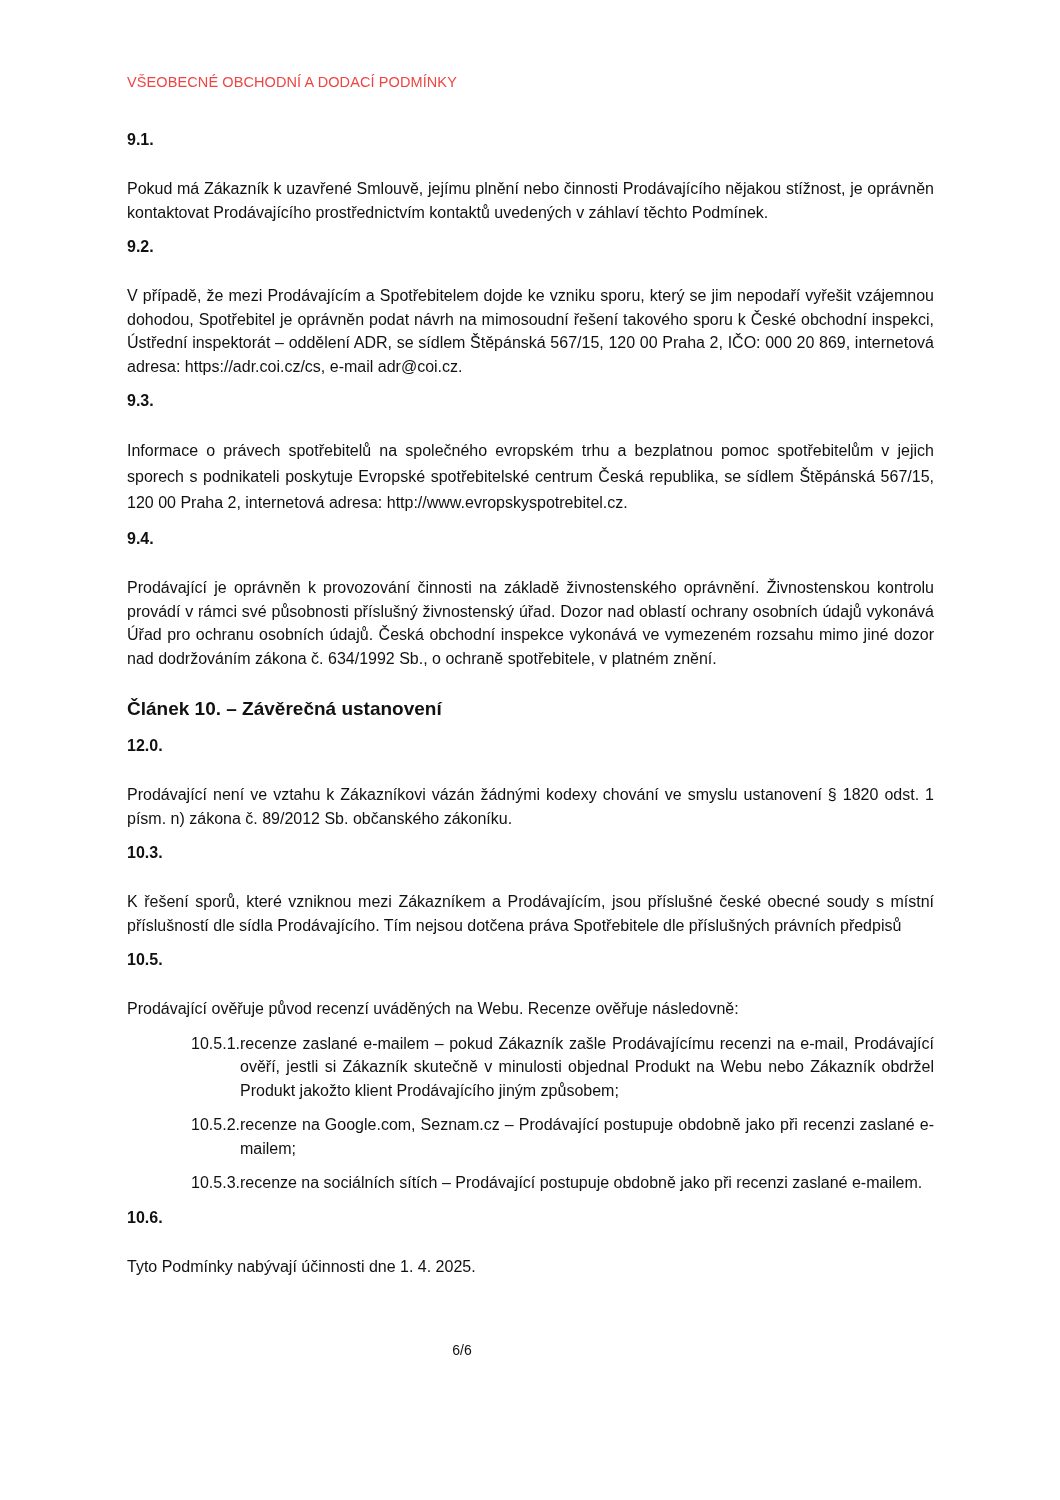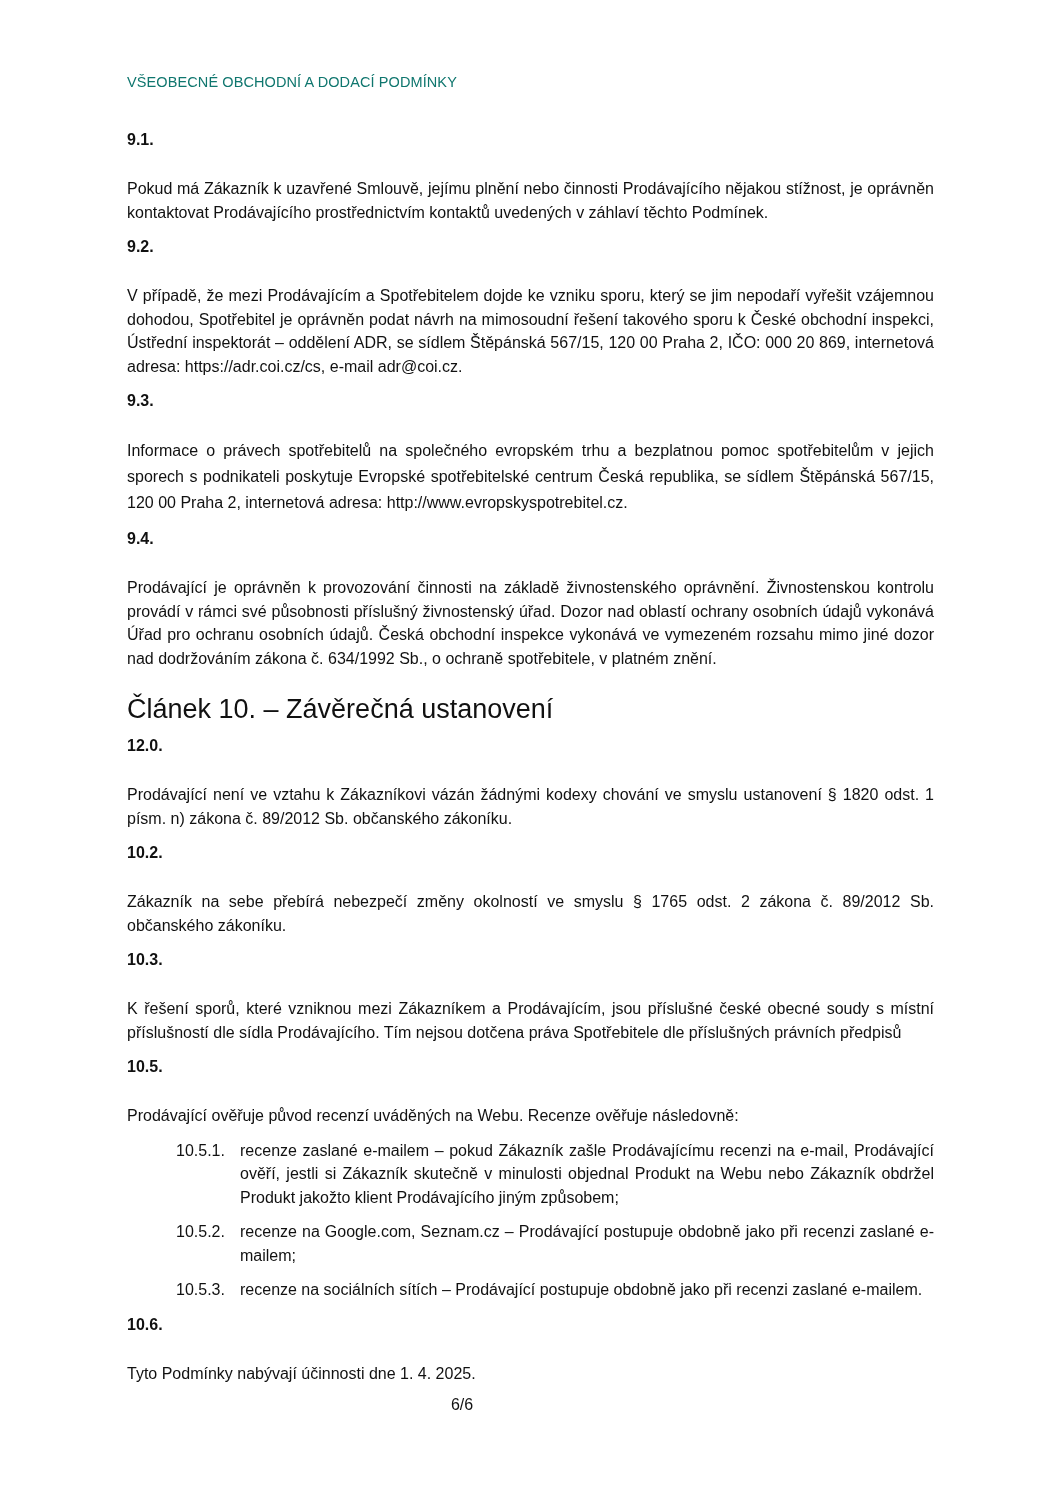--- a/index.html
+++ b/index.html
@@ -1,29 +1,29 @@
 <!DOCTYPE html>
 <html><head>
 <meta charset="utf-8">
 <style>
   html, body { margin: 0; padding: 0; background: #ffffff; }
   body { width: 1060px; height: 1500px; position: relative; overflow: hidden;
          font-family: "Liberation Sans", sans-serif; color: #111111; }
   .page { position: absolute; left: 0; top: 0; width: 1060px; height: 1500px; }
-  .header { position: absolute; left: 127px; top: 74px; font-size: 14.5px; letter-spacing: 0.1px; color: #0f766e; }
+  .header { position: absolute; left: 127px; top: 74px; font-size: 14.5px; letter-spacing: 0.1px; color: #ef4444; }
   .content { position: absolute; left: 127px; top: 128px; width: 807px; font-size: 16px; line-height: 23.5px; }
   .clause { display: flex; margin-bottom: 11px; flex-direction: column; }
   .num { flex: 0 0 49px; font-weight: bold; }
   .text { flex: 1; text-align: justify; }
-  .article-title { font-size: 27px; font-weight: normal; margin: 26px 0 12px 0; line-height: 26px; }
+  .article-title { font-size: 19px; font-weight: bold; margin: 26px 0 12px 0; line-height: 26px; }
   .sub { display: flex; margin-left: 49px; margin-bottom: 11px; }
-  .subnum { flex: 0 0 64px; }
+  .subnum { flex: 0 0 64px; text-align: right; }
   .subtext { flex: 1; text-align: justify; }
   .plain { margin-left: 49px; margin-bottom: 11px; }
-  .footer { position: absolute; left: 0; width: 924px; top: 1396px; text-align: center; font-size: 16px; }
+  .footer { position: absolute; left: 0; width: 924px; top: 1342px; text-align: center; font-size: 14px; }
   .clause-9-3 .text { line-height: 26px; }
 </style>
 </head>
 <body>
 
 <div class="page">
 
   <div class="header">VŠEOBECNÉ OBCHODNÍ A DODACÍ PODMÍNKY</div>
 
   <div class="content">
@@ -48,24 +48,20 @@
       <div class="text">Prodávající je oprávněn k provozování činnosti na základě živnostenského oprávnění. Živnostenskou kontrolu provádí v rámci své působnosti příslušný živnostenský úřad. Dozor nad oblastí ochrany osobních údajů vykonává Úřad pro ochranu osobních údajů. Česká obchodní inspekce vykonává ve vymezeném rozsahu mimo jiné dozor nad dodržováním zákona č. 634/1992 Sb., o ochraně spotřebitele, v platném znění.</div>
     </div>
 
     <div class="article-title">Článek 10. – Závěrečná ustanovení</div>
 
     <div class="clause">
       <div class="num">12.0.</div>
       <div class="text">Prodávající není ve vztahu k Zákazníkovi vázán žádnými kodexy chování ve smyslu ustanovení § 1820 odst. 1 písm. n) zákona č. 89/2012 Sb. občanského zákoníku.</div>
     </div>
 
-    <div class="clause">
-      <div class="num">10.2.</div>
-      <div class="text">Zákazník na sebe přebírá nebezpečí změny okolností ve smyslu § 1765 odst. 2 zákona č. 89/2012 Sb. občanského zákoníku.</div>
-    </div>
 
     <div class="clause">
       <div class="num">10.3.</div>
       <div class="text">K řešení sporů, které vzniknou mezi Zákazníkem a Prodávajícím, jsou příslušné české obecné soudy s místní příslušností dle sídla Prodávajícího. Tím nejsou dotčena práva Spotřebitele dle příslušných právních předpisů</div>
     </div>
 
 
     <div class="clause">
       <div class="num">10.5.</div>
       <div class="text">Prodávající ověřuje původ recenzí uváděných na Webu. Recenze ověřuje následovně:</div>

